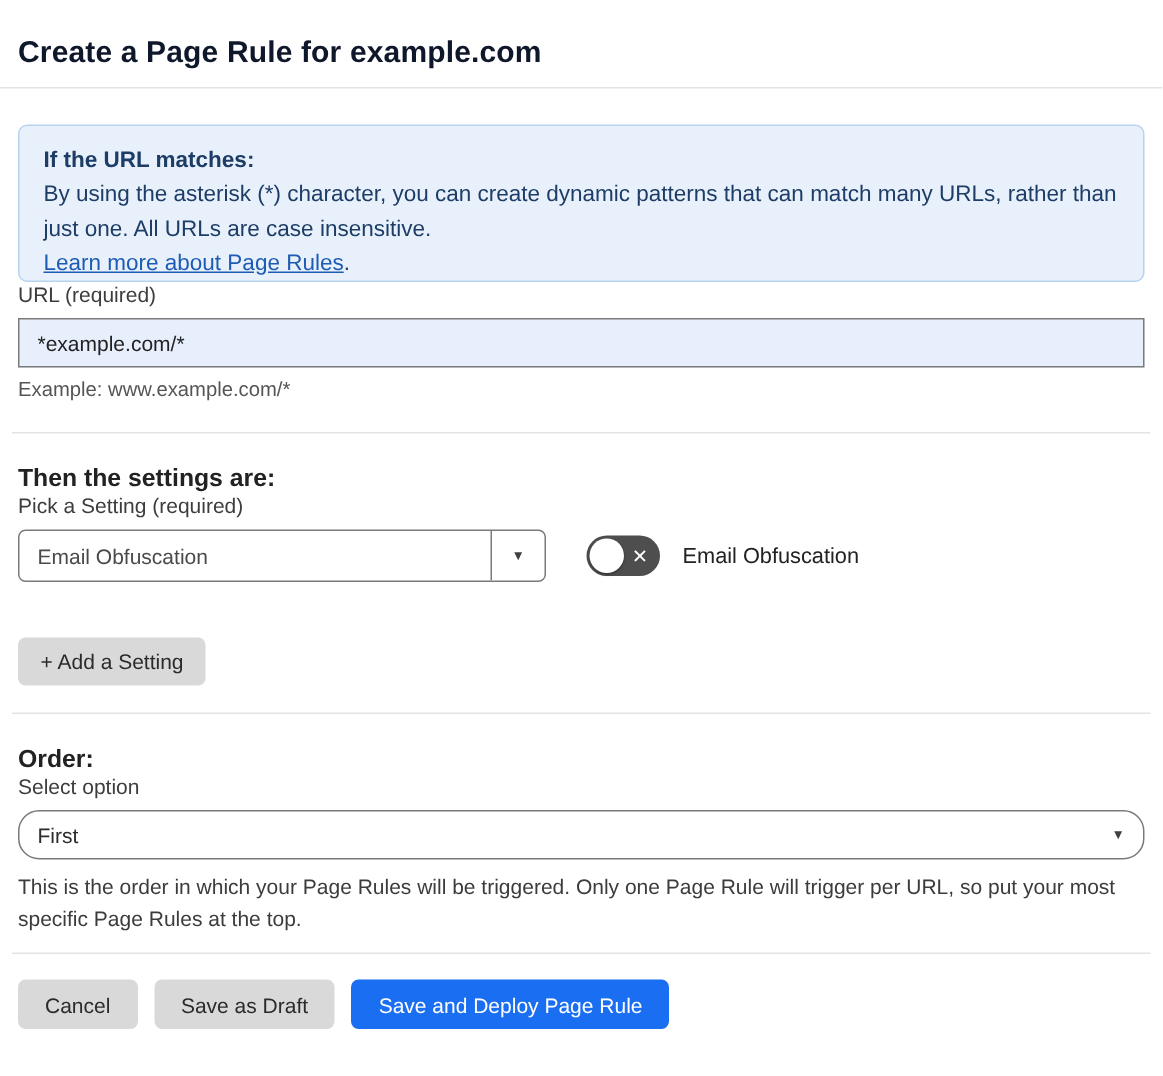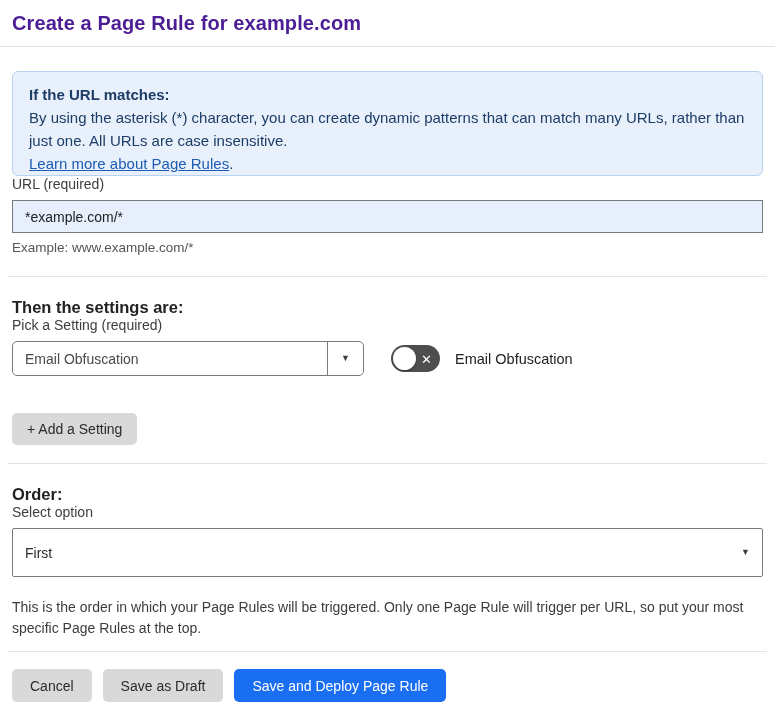--- a/index.html
+++ b/index.html
@@ -16,22 +16,22 @@
   *{box-sizing:border-box;margin:0;padding:0;}
   html,body{width:775px;height:717px;background:#ffffff;}
   body{
     font-family:"Liberation Sans","DejaVu Sans",sans-serif;
     color:#303030;
     overflow:hidden;
   }
   .page{width:775px;padding:0 12px;}
 
   .page-title{
-    font-size:20px;font-weight:700;color:#4c1d95;
-    padding-top:12px;margin-bottom:11px;letter-spacing:.1px;
+    font-size:20px;font-weight:700;color:#0f172a;
+    padding-top:24px;margin-bottom:11px;letter-spacing:.1px;
   }
   .divider{height:1px;background:var(--divider);margin:0 -12px;}
   .divider.inset{margin:0 -4px;}
 
   .info-box{
     margin-top:24px;
     background:var(--info-bg);
     border:1px solid var(--info-border);
     border-radius:6px;
     padding:11px 16px 0 16px;
@@ -96,29 +96,29 @@
   .add-setting-btn{
     margin-top:37px;display:inline-block;
     background:var(--gray-button-bg);border:none;border-radius:5px;
     height:32px;padding:0 15px;font-size:14px;color:#2b2b2b;
     font-family:inherit;cursor:pointer;
   }
 
   .divider.before-order{margin-top:18px;}
 
   .select-box{
-    margin-top:8px;width:100%;height:49px;
-    border:1px solid var(--border-gray);border-radius:2px;background:#fff;
+    margin-top:8px;width:100%;height:33px;
+    border:1px solid var(--border-gray);border-radius:14px;background:#fff;
     display:flex;align-items:center;padding:0 12px;cursor:pointer;
     font-size:14px;color:#2b2b2b;
   }
   .select-box .select-value{flex:1;}
 
   .help-text{
-    margin-top:20px;font-size:14px;line-height:21px;color:#3c3c3c;
+    margin-top:8px;font-size:14px;line-height:21px;color:#3c3c3c;
     max-width:745px;
   }
 
   .divider.before-footer{margin-top:12px;}
 
   .footer{margin-top:17px;display:flex;align-items:center;gap:11px;}
   .btn{
     height:33px;border:none;border-radius:5px;padding:0 18px;
     font-size:14px;font-family:inherit;cursor:pointer;
   }

